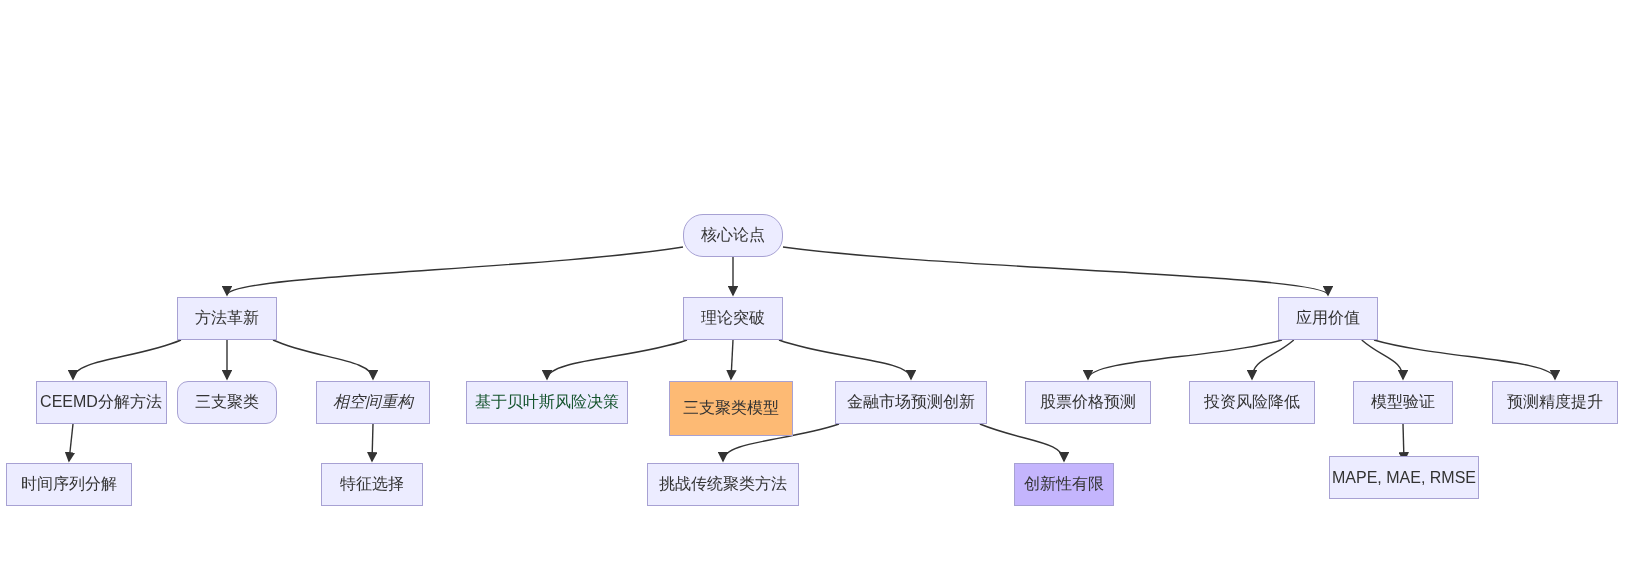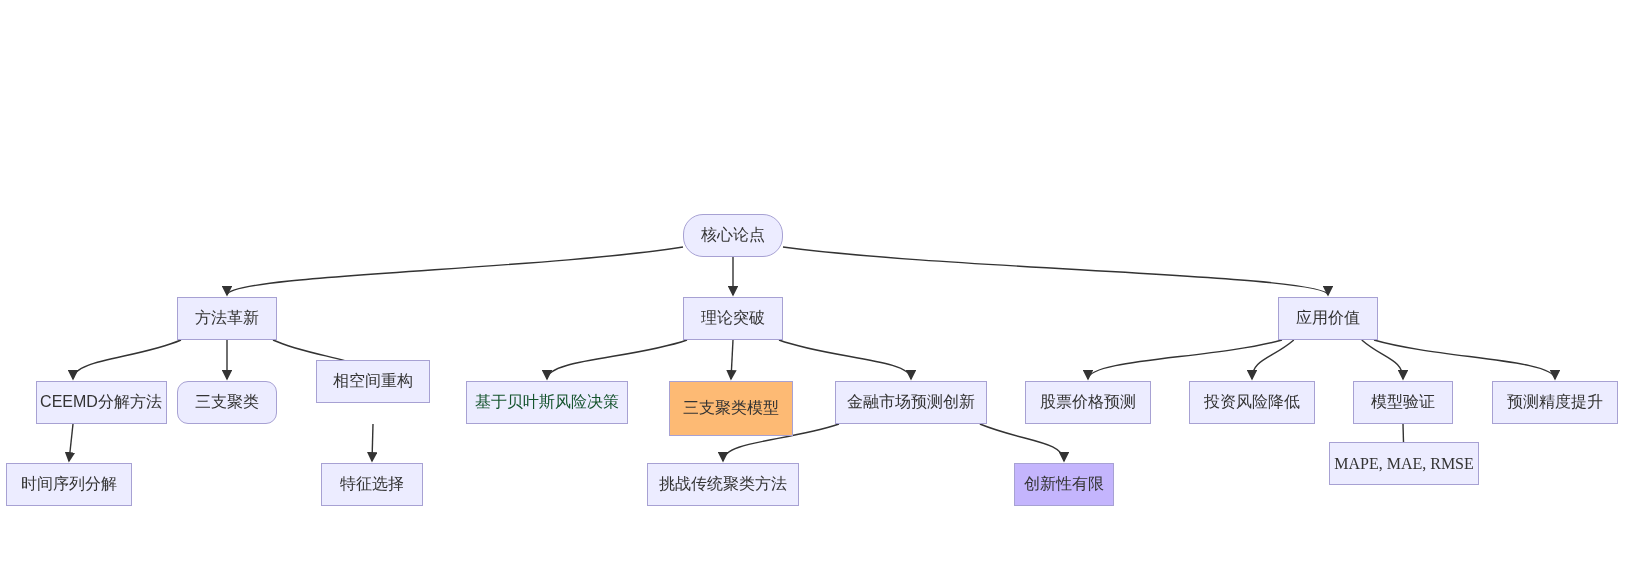--- a/index.html
+++ b/index.html
@@ -68,27 +68,27 @@
       <path d="M 979.85 424 C 1022.69 441.55, 1064 441, 1064 461" fill="none" stroke="#333333" stroke-width="1.4" marker-end="url(#arrowhead)"></path>
       <path d="M 1403 424 L 1404 461" fill="none" stroke="#333333" stroke-width="1.4" marker-end="url(#arrowhead)"></path>
     </svg>
   <div id="nodes-layer">
       <div class="node" style="left: 683px; top: 214px; width: 100px; height: 43px; background: rgb(236, 236, 255); border-color: rgb(167, 161, 211); color: rgb(51, 51, 51); border-radius: 20px;">核心论点</div>
       <div class="node" style="left: 177px; top: 297px; width: 100px; height: 43px; background: rgb(236, 236, 255); border-color: rgb(167, 161, 211); color: rgb(51, 51, 51);">方法革新</div>
       <div class="node" style="left: 683px; top: 297px; width: 100px; height: 43px; background: rgb(236, 236, 255); border-color: rgb(167, 161, 211); color: rgb(51, 51, 51);">理论突破</div>
       <div class="node" style="left: 1278px; top: 297px; width: 100px; height: 43px; background: rgb(236, 236, 255); border-color: rgb(167, 161, 211); color: rgb(51, 51, 51);">应用价值</div>
       <div class="node" style="left: 7.5px; top: 381px; width: 131px; height: 43px; background: rgb(236, 236, 255); border-color: rgb(167, 161, 211); color: rgb(51, 51, 51); margin-left: 28px;">CEEMD分解方法</div>
       <div class="node" style="left: 177px; top: 381px; width: 100px; height: 43px; background: rgb(236, 236, 255); border-color: rgb(167, 161, 211); color: rgb(51, 51, 51); border-radius: 11px;">三支聚类</div>
-      <div class="node" style="left: 316px; top: 360px; width: 114px; height: 43px; background: rgb(236, 236, 255); border-color: rgb(167, 161, 211); color: rgb(51, 51, 51);">相空间重构</div>
+      <div class="node" style="left: 316px; top: 381px; width: 114px; height: 43px; background: rgb(236, 236, 255); border-color: rgb(167, 161, 211); color: rgb(51, 51, 51); font-style: italic;">相空间重构</div>
       <div class="node" style="left: 466px; top: 381px; width: 162px; height: 43px; background: rgb(236, 236, 255); border-color: rgb(167, 161, 211); color: #14532d;">基于贝叶斯风险决策</div>
       <div class="node" style="left: 669px; top: 381px; width: 124px; height: 55px; background: #fdba74; border-color: rgb(167, 161, 211); color: rgb(51, 51, 51);">三支聚类模型</div>
       <div class="node" style="left: 835px; top: 381px; width: 152px; height: 43px; background: rgb(236, 236, 255); border-color: rgb(167, 161, 211); color: rgb(51, 51, 51);">金融市场预测创新</div>
       <div class="node" style="left: 1025px; top: 381px; width: 126px; height: 43px; background: rgb(236, 236, 255); border-color: rgb(167, 161, 211); color: rgb(51, 51, 51);">股票价格预测</div>
       <div class="node" style="left: 1189px; top: 381px; width: 126px; height: 43px; background: rgb(236, 236, 255); border-color: rgb(167, 161, 211); color: rgb(51, 51, 51);">投资风险降低</div>
       <div class="node" style="left: 1353px; top: 381px; width: 100px; height: 43px; background: rgb(236, 236, 255); border-color: rgb(167, 161, 211); color: rgb(51, 51, 51);">模型验证</div>
       <div class="node" style="left: 1492px; top: 381px; width: 126px; height: 43px; background: rgb(236, 236, 255); border-color: rgb(167, 161, 211); color: rgb(51, 51, 51);">预测精度提升</div>
       <div class="node" style="left: 6px; top: 463px; width: 126px; height: 43px; background: rgb(236, 236, 255); border-color: rgb(167, 161, 211); color: rgb(51, 51, 51);">时间序列分解</div>
       <div class="node" style="left: 321px; top: 463px; width: 102px; height: 43px; background: rgb(236, 236, 255); border-color: rgb(167, 161, 211); color: rgb(51, 51, 51);">特征选择</div>
       <div class="node" style="left: 647px; top: 463px; width: 152px; height: 43px; background: rgb(236, 236, 255); border-color: rgb(167, 161, 211); color: rgb(51, 51, 51);">挑战传统聚类方法</div>
       <div class="node" style="left: 1014px; top: 463px; width: 100px; height: 43px; background: #c4b5fd; border-color: rgb(167, 161, 211); color: rgb(51, 51, 51);">创新性有限</div>
-      <div class="node" style="left: 1329px; top: 442px; width: 150px; height: 43px; background: rgb(236, 236, 255); border-color: rgb(167, 161, 211); color: rgb(51, 51, 51); font-family: Liberation Serif, serif;">MAPE, MAE, RMSE</div>
+      <div class="node" style="left: 1329px; top: 456px; width: 150px; height: 43px; background: rgb(236, 236, 255); border-color: rgb(167, 161, 211); color: rgb(51, 51, 51);">MAPE, MAE, RMSE</div>
     </div>
 </div>
 
 </body></html>

